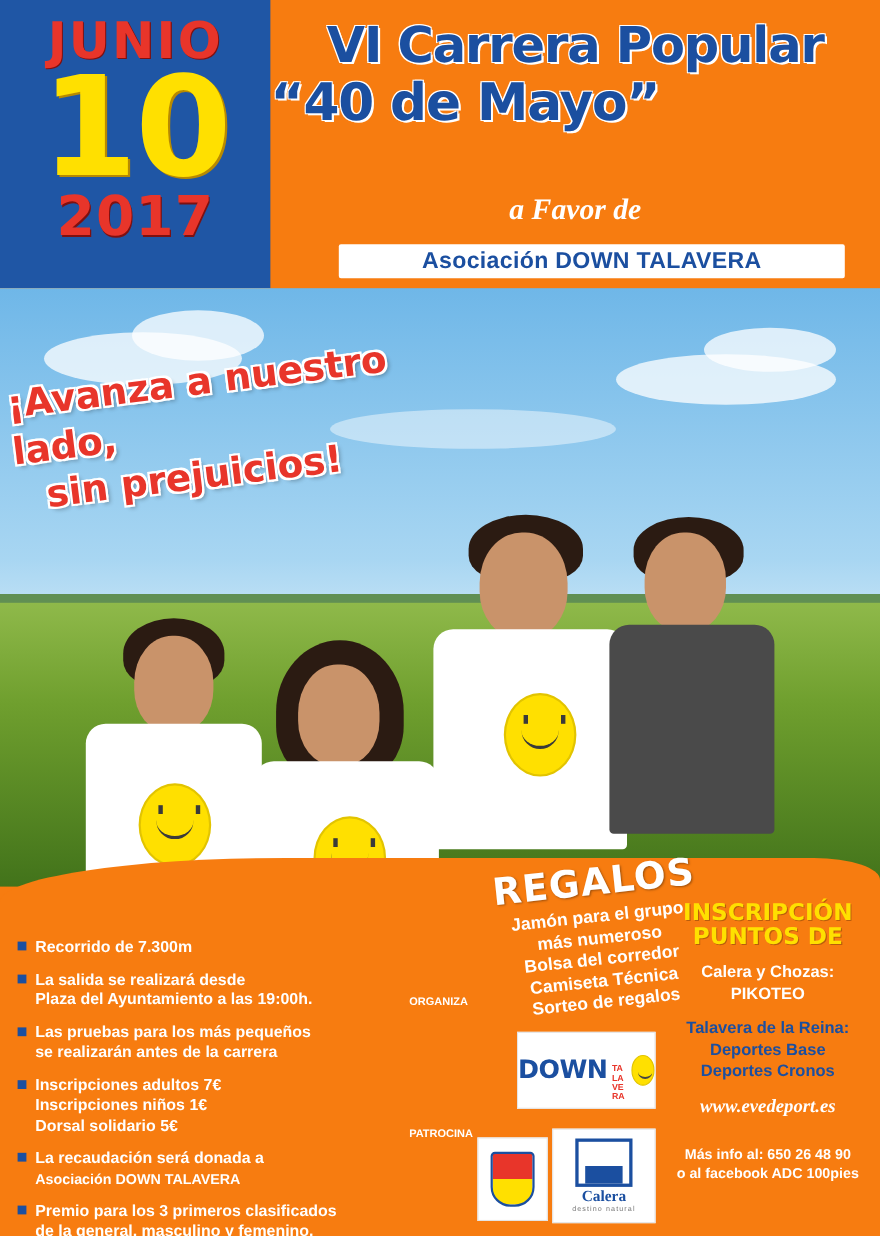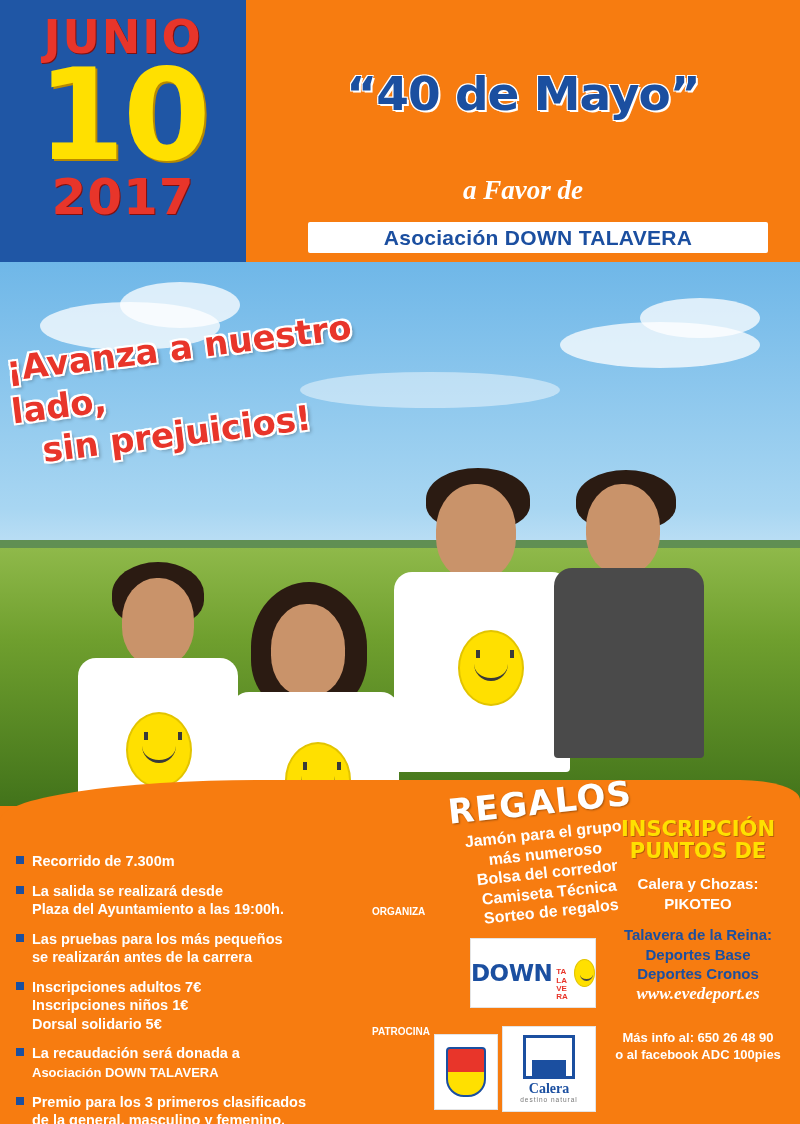--- a/index.html
+++ b/index.html
@@ -45,21 +45,21 @@
     background:#f77c10;
   }
   .t1{
     position:absolute;top:18px;left:0;width:554px;text-align:center;
     font-family:"DejaVu Sans", sans-serif;font-weight:bold;
     font-size:45px;color:#1b4fa0;line-height:1.02;
     text-shadow:2px 2px 0 #ffffff, -1px -1px 0 #ffffff, 1px -1px 0 #fff, -1px 1px 0 #fff;
     letter-spacing:-1px;
   }
   .t2{
-    position:absolute;top:70px;left:0;width:554px;text-align:center;
+    position:absolute;top:70px;left:0;width:554px;text-align:left;
     font-family:"DejaVu Sans", sans-serif;font-weight:bold;
     font-size:47px;color:#1b4fa0;line-height:1.02;
     text-shadow:2px 2px 0 #ffffff, -1px -1px 0 #ffffff, 1px -1px 0 #fff, -1px 1px 0 #fff;
     letter-spacing:-1px;
   }
   .t3{
     position:absolute;top:175px;left:0;width:554px;text-align:center;
     font-family:"Liberation Serif", serif;font-style:italic;font-weight:bold;
     font-size:27px;color:#ffffff;
   }
@@ -207,21 +207,21 @@
   .puntos .h{
     font-family:"DejaVu Sans", sans-serif;font-weight:bold;font-size:21px;
     color:#ffe000;line-height:1.05;text-shadow:1px 1px 0 rgba(0,0,0,.25);
   }
   .puntos .city{
     margin-top:12px;font-family:Liberation Sans, sans-serif;font-weight:bold;
     font-size:15px;color:#ffffff;line-height:1.3;
   }
   .puntos .city.blue{color:#1b4fa0;}
   .puntos .web{
-    font-family:"Liberation Serif", serif;font-style:italic;
+    margin-top:12px;font-family:"Liberation Serif", serif;font-style:italic;
     font-weight:bold;font-size:17px;color:#ffffff;
   }
   .puntos .info{
     margin-top:25px;font-family:"Liberation Sans", sans-serif;font-weight:bold;
     font-size:13px;color:#ffffff;line-height:1.35;
   }
 
   
   .organiza-lbl{
     position:absolute;left:372px;top:906px;z-index:6;
@@ -339,20 +339,21 @@
     </div>
   </div>
 
   <div class="top-left">
     <div class="mes">JUNIO</div>
     <div class="dia">10</div>
     <div class="anio">2017</div>
   </div>
 
   <div class="top-right">
+    <div class="t1">VI Carrera Popular</div>
     <div class="t2">“40 de Mayo”</div>
     <div class="t3">a Favor de</div>
     <div class="t4-band">
       <span class="t4">Asociación DOWN TALAVERA</span>
     </div>
   </div>
 
   <div class="curve-left"></div>
   <div class="band-orange"></div>
   <div class="yellow-swoosh"></div>

